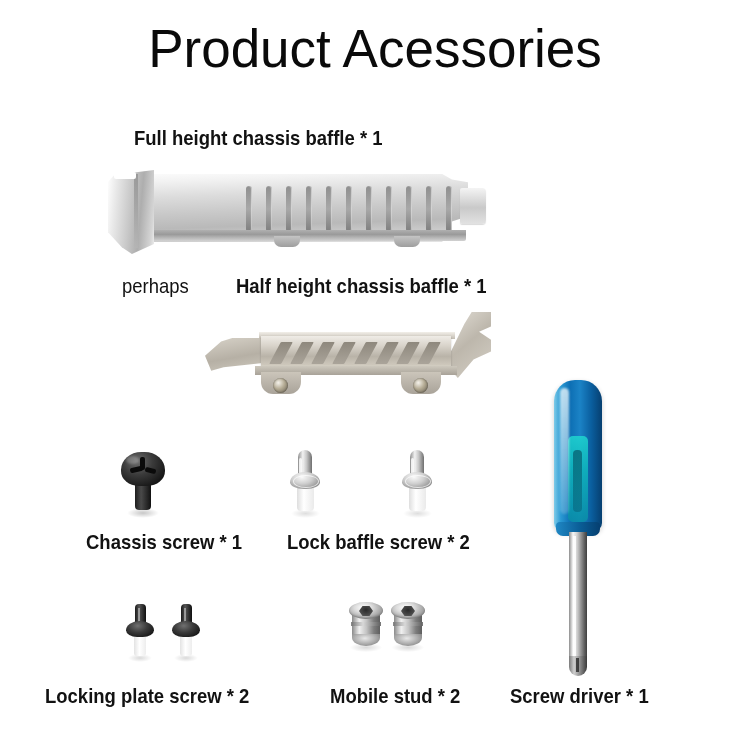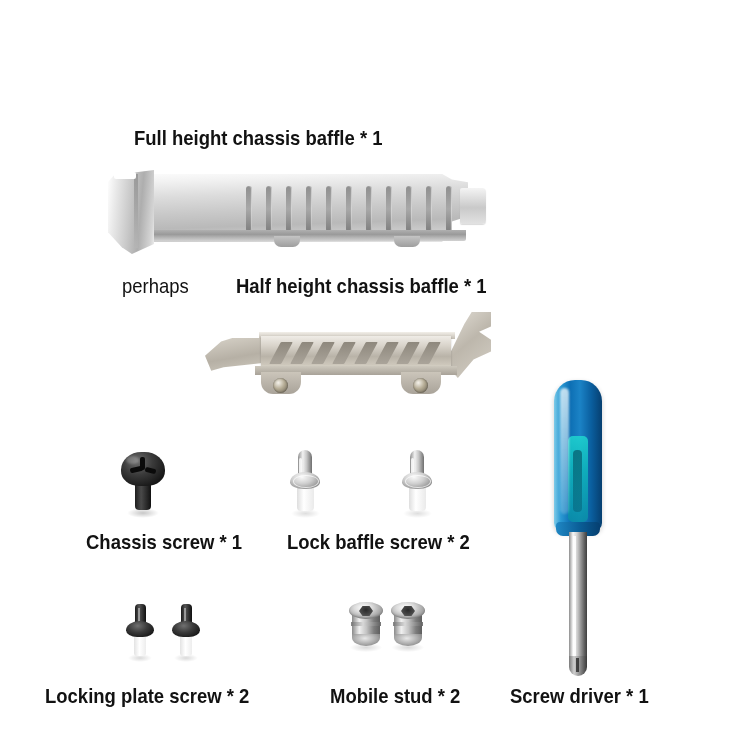--- a/index.html
+++ b/index.html
@@ -519,20 +519,21 @@
     width: 3px;
     height: 14px;
     background: rgba(40,40,40,0.8);
   }
 </style>
 </head>
 <body>
 
 <div id="page">
 
+  <div class="title">Product Acessories</div>
 
   <div class="caption" style="left:134px; top:126px;">Full height chassis baffle * 1</div>
 
   <div class="fh-baffle">
     <div class="fh-body"></div>
     <div class="fh-slots">
       <div class="fh-slot"></div>
         <div class="fh-slot"></div>
         <div class="fh-slot"></div>
       <div class="fh-slot"></div>

